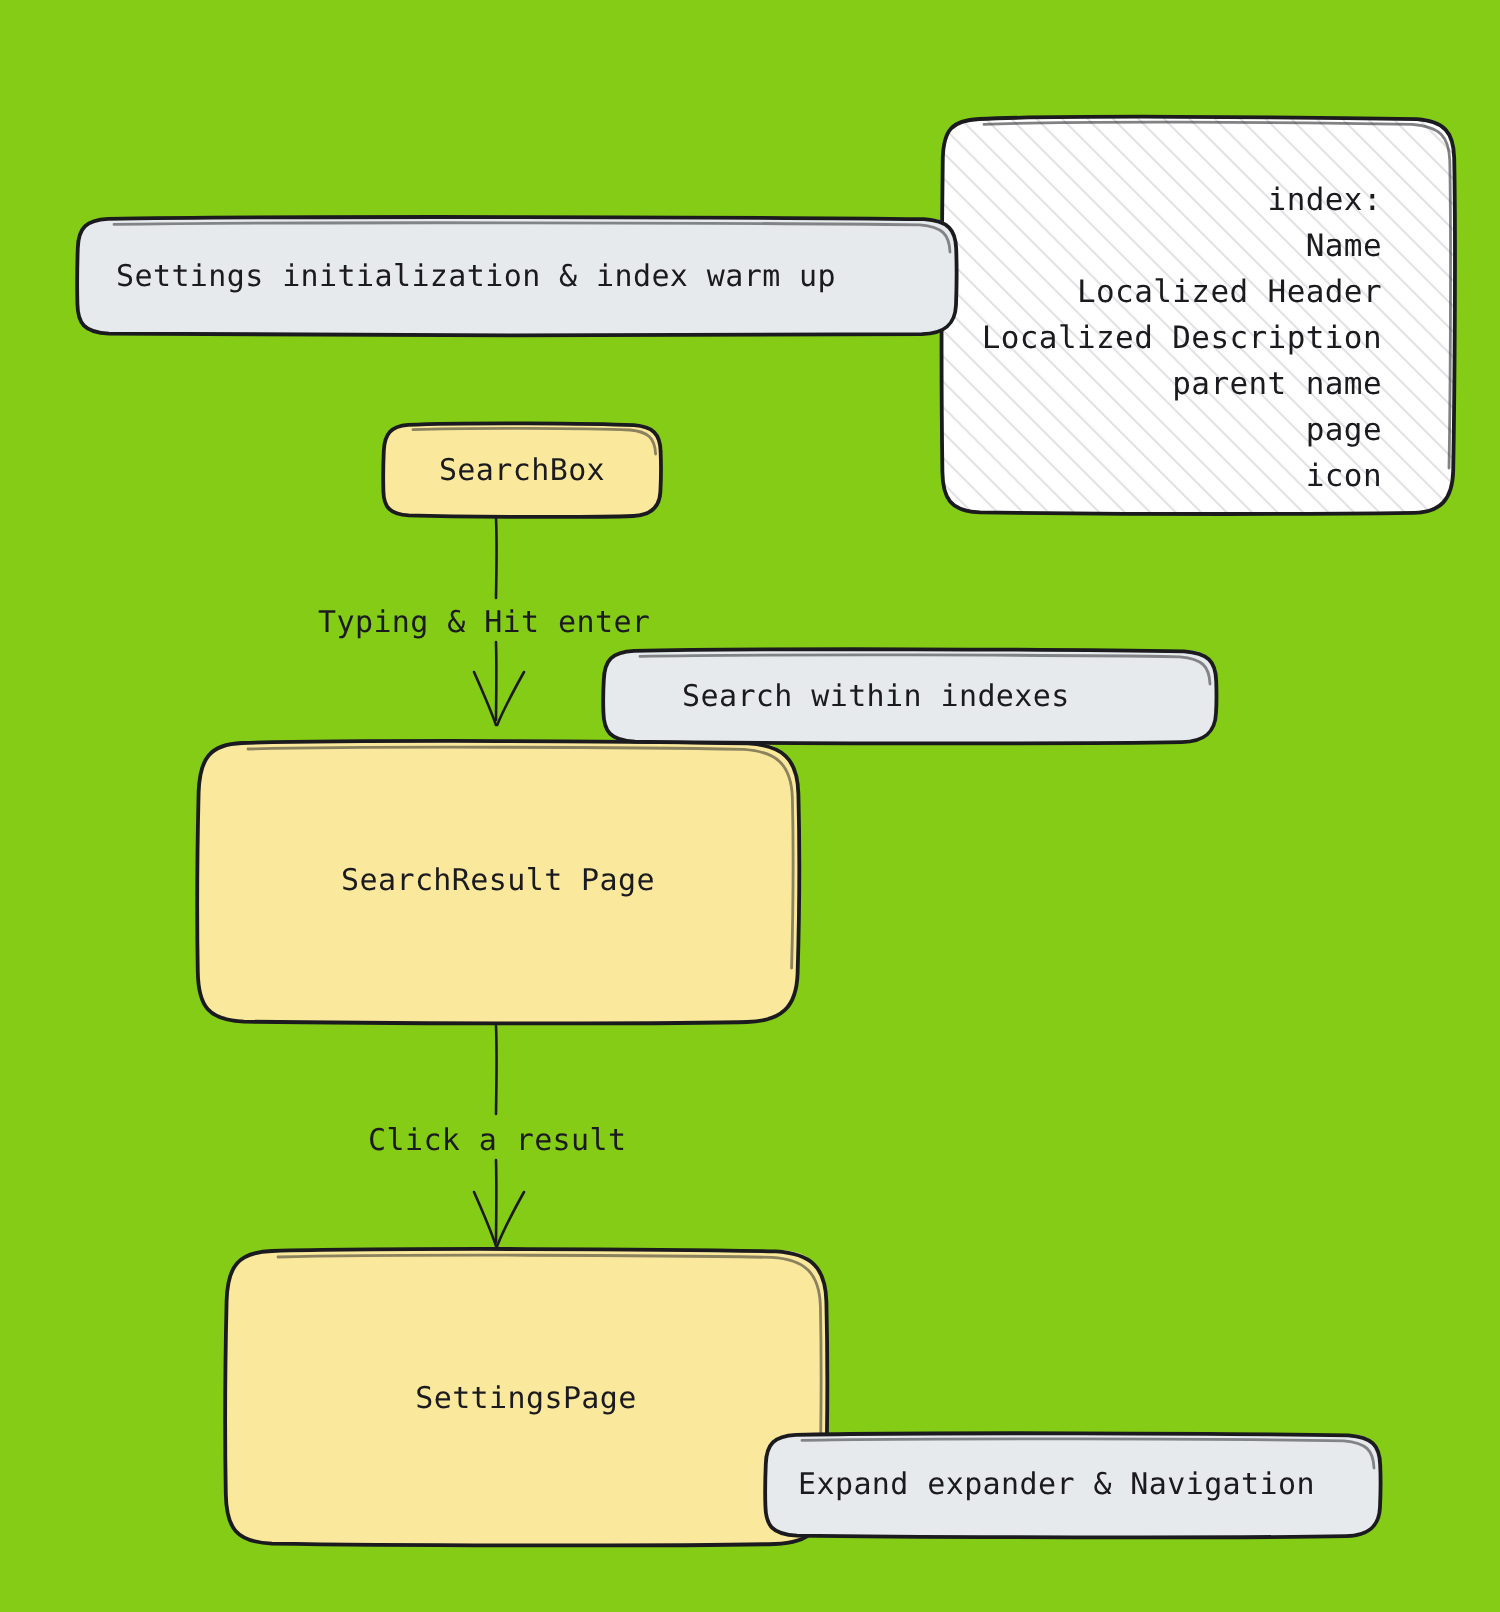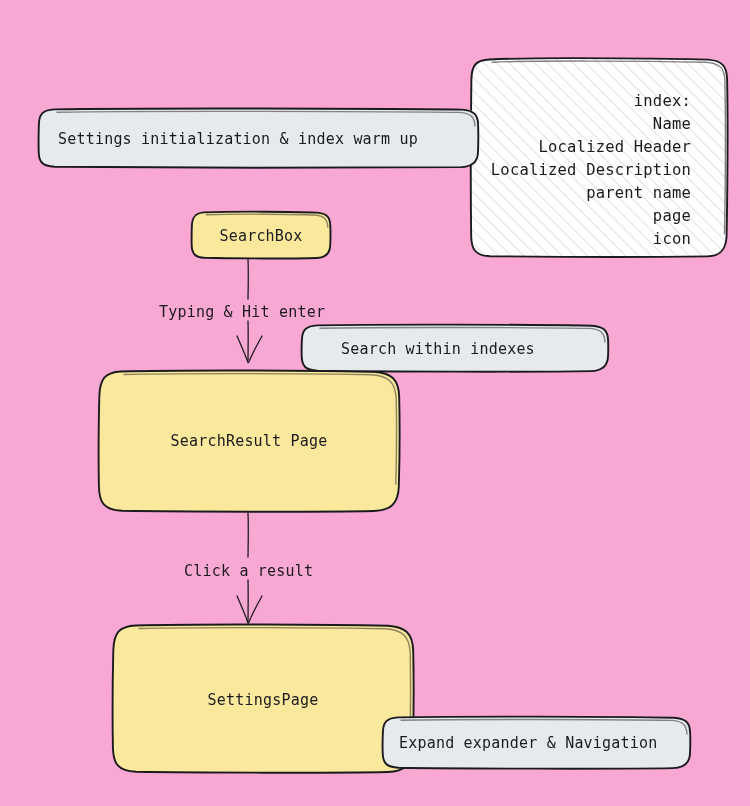--- a/index.html
+++ b/index.html
@@ -11,21 +11,21 @@
   body {
     width: 750px;
     height: 806px;
     overflow: hidden;
     font-family: "DejaVu Sans Mono", "Liberation Mono", monospace;
   }
   #diagram-root {
     position: relative;
     width: 750px;
     height: 806px;
-    background: #f9a8d4;
+    background: #84cc16;
   }
   svg.canvas {
     position: absolute;
     left: 0;
     top: 0;
     width: 750px;
     height: 806px;
     display: block;
   }
   .node-text {

